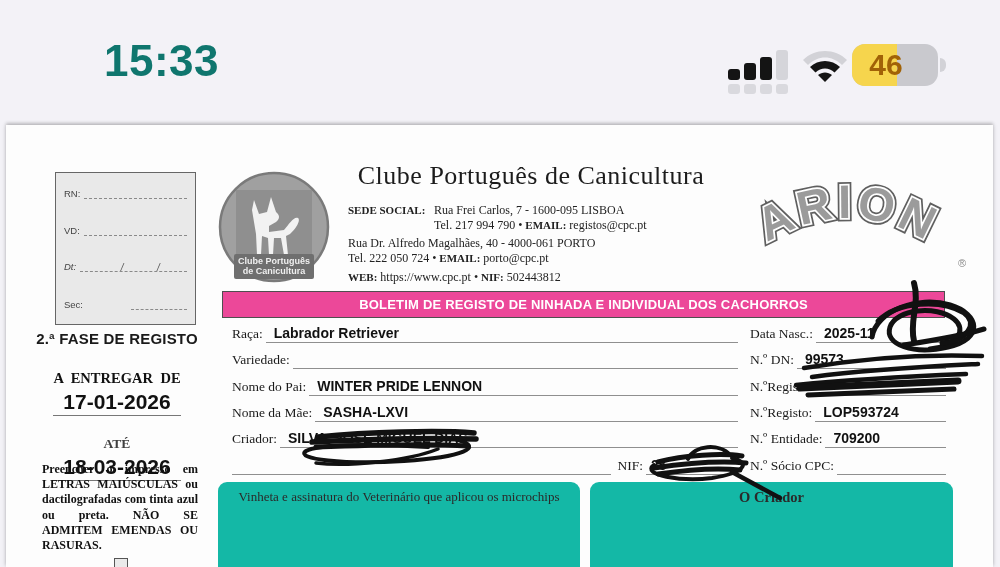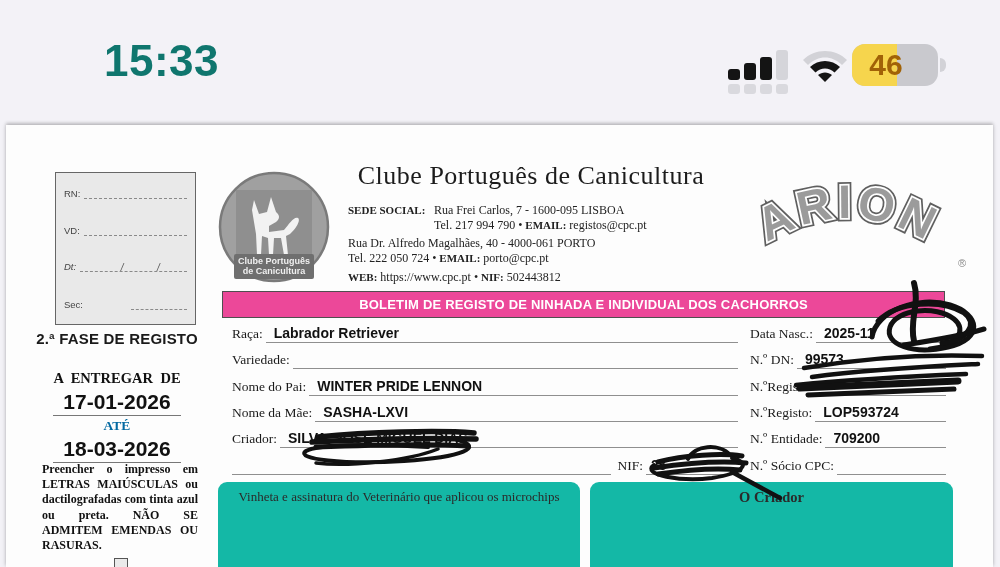--- a/index.html
+++ b/index.html
@@ -31,21 +31,21 @@
   .stamprow { position:absolute; left:8px; right:8px; display:flex; align-items:flex-end; }
   .stamprow .slabel { font-size:9.5px; color:#444; margin-right:4px; }
   .stamprow .sline { flex:1; border-bottom:1px dashed #8a8a8a; height:12px; position:relative; }
   .stamprow .slash { position:absolute; bottom:-2px; font-size:10px; color:#555; }
 
   .phase-title { position:absolute; left:18px; top:205px; width:186px; text-align:center; font-size:15px; font-weight:bold; color:#1a1a1a; letter-spacing:0.2px; }
 
   .deliver { position:absolute; left:26px; top:245px; width:170px; text-align:center; }
   .deliver .d1 { font-family:"Liberation Serif", serif; font-weight:bold; font-size:14.5px; word-spacing:4px; color:#111; }
   .deliver .date { display:inline-block; font-size:21px; font-weight:bold; color:#111; border-bottom:1.5px solid #777; padding:1px 10px 1px 10px; margin-top:2px; }
-  .deliver .ate { font-family:"Liberation Serif", serif; font-weight:bold; font-size:13.5px; margin-top:2px; color:#0369a1; }
+  .deliver .ate { font-family:"Liberation Serif", serif; font-weight:bold; font-size:13.5px; margin-top:20px; color:#404040; }
 
   .instructions { position:absolute; left:36px; top:337px; width:156px; font-family:"Liberation Serif", serif; font-weight:bold; font-size:12px; line-height:1.27; text-align:justify; color:#111; }
   .cut-checkbox { position:absolute; left:108px; top:433px; width:14px; height:12px; border:1.5px solid #555; background:#eaeaea; }
 
   
   .club-title { position:absolute; left:330px; top:36px; width:390px; text-align:center; font-family:"Liberation Serif", serif; font-size:26px; color:#1c1c1c; letter-spacing:0.5px; }
   .contacts { position:absolute; left:342px; top:78px; width:400px; font-family:"Liberation Serif", serif; color:#222; }
   .crow { display:flex; margin-bottom:1px; }
   .clabel { width:86px; font-weight:bold; font-size:11px; padding-top:1px; flex:0 0 86px; }
   .cval { font-size:12px; line-height:1.25; }

